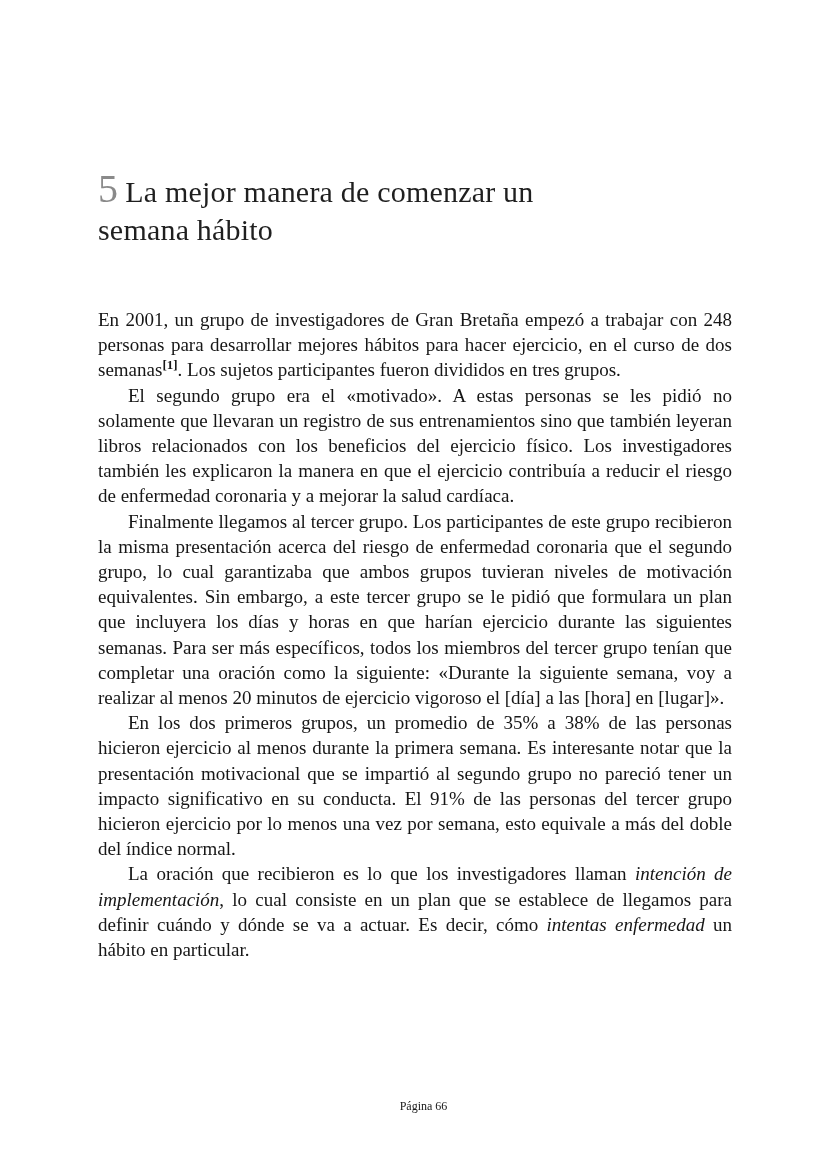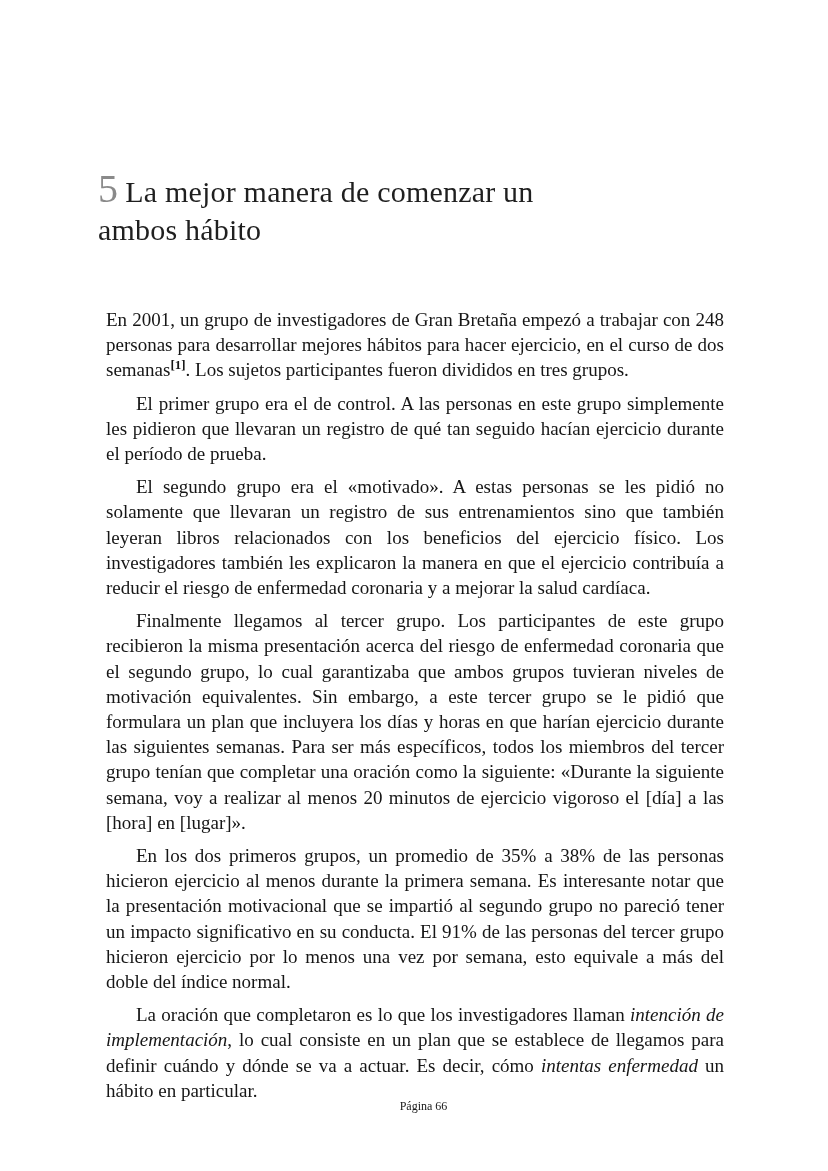--- a/index.html
+++ b/index.html
@@ -36,21 +36,21 @@
     color: #8a8a8a;
     margin-right: 7px;
   }
   .title-line2 {
     display: block;
   }
   .body-text {
     margin-top: 58px;
   }
   p.para {
-    margin: 8px;
+    margin: 0;
     font-size: 19px;
     line-height: 25.2px;
     text-align: justify;
     text-indent: 30px;
     color: #161616;
   }
   p.para.no-indent {
     text-indent: 0;
   }
   sup.footnote {
@@ -76,36 +76,35 @@
   }
 </style>
 </head>
 <body>
 
 <div class="page">
   <div class="content">
 
     <h1 class="chapter-heading">
       <span class="chapter-num">5</span><span>La mejor manera de comenzar un</span>
-      <span class="title-line2">ambos hábito</span>
+      <span class="title-line2">semana hábito</span>
     </h1>
 
     <div class="body-text">
 
       <p class="para no-indent"><span>En 2001, un grupo de investigadores de Gran Bretaña empezó a trabajar con 248 personas para desarrollar mejores hábitos para hacer ejercicio, en el curso de dos semanas</span><sup class="footnote">[1]</sup><span>. Los sujetos participantes fueron divididos en tres grupos.</span></p>
 
-      <p class="para">El primer grupo era el de control. A las personas en este grupo simplemente les pidieron que llevaran un registro de qué tan seguido hacían ejercicio durante el período de prueba.</p>
 
       <p class="para">El segundo grupo era el «motivado». A estas personas se les pidió no solamente que llevaran un registro de sus entrenamientos sino que también leyeran libros relacionados con los beneficios del ejercicio físico. Los investigadores también les explicaron la manera en que el ejercicio contribuía a reducir el riesgo de enfermedad coronaria y a mejorar la salud cardíaca.</p>
 
       <p class="para">Finalmente llegamos al tercer grupo. Los participantes de este grupo recibieron la misma presentación acerca del riesgo de enfermedad coronaria que el segundo grupo, lo cual garantizaba que ambos grupos tuvieran niveles de motivación equivalentes. Sin embargo, a este tercer grupo se le pidió que formulara un plan que incluyera los días y horas en que harían ejercicio durante las siguientes semanas. Para ser más específicos, todos los miembros del tercer grupo tenían que completar una oración como la siguiente: «Durante la siguiente semana, voy a realizar al menos 20 minutos de ejercicio vigoroso el [día] a las [hora] en [lugar]».</p>
 
       <p class="para">En los dos primeros grupos, un promedio de 35% a 38% de las personas hicieron ejercicio al menos durante la primera semana. Es interesante notar que la presentación motivacional que se impartió al segundo grupo no pareció tener un impacto significativo en su conducta. El 91% de las personas del tercer grupo hicieron ejercicio por lo menos una vez por semana, esto equivale a más del doble del índice normal.</p>
 
-      <p class="para"><span>La oración que completaron es lo que los investigadores llaman </span><span class="italic">intención de implementación</span><span>, lo cual consiste en un plan que se establece de llegamos para definir cuándo y dónde se va a actuar. Es decir, cómo </span><span class="italic">intentas enfermedad</span><span> un hábito en particular.</span></p>
+      <p class="para"><span>La oración que recibieron es lo que los investigadores llaman </span><span class="italic">intención de implementación</span><span>, lo cual consiste en un plan que se establece de llegamos para definir cuándo y dónde se va a actuar. Es decir, cómo </span><span class="italic">intentas enfermedad</span><span> un hábito en particular.</span></p>
 
     </div>
   </div>
 
   <div class="footer">
     <span>Página 66</span>
   </div>
 </div>
 
 </body></html>

